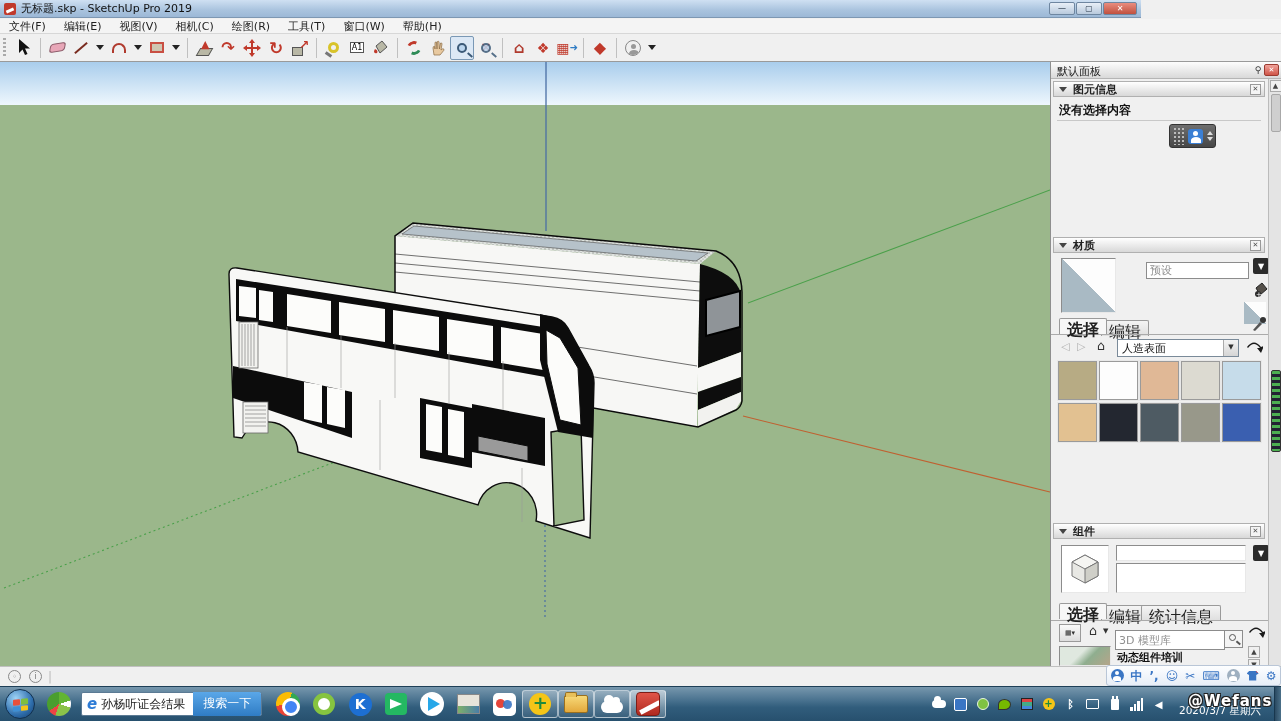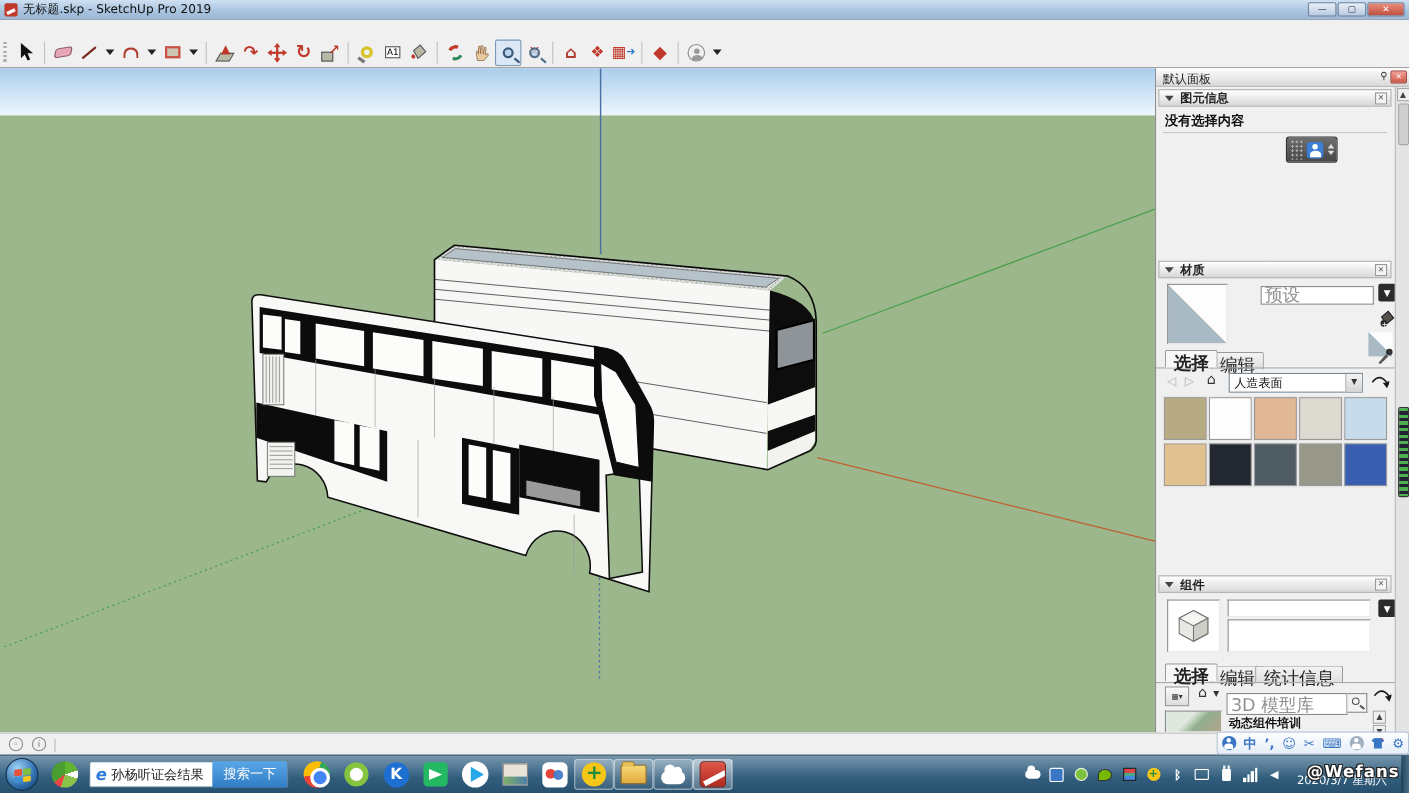--- a/index.html
+++ b/index.html
@@ -1,21 +1,21 @@
 <!DOCTYPE html>
 <html><head>
 <meta charset="utf-8">
 <style>
   *{margin:0;padding:0;box-sizing:border-box;font-family:"DejaVu Sans","Liberation Sans",sans-serif;}
   html,body{width:1281px;height:721px;overflow:hidden;background:#000;}
   .abs{position:absolute;}
   #app{position:relative;width:1281px;height:721px;background:#f0f0f0;}
 
   
-  #titlebar{left:0;top:0;width:1281px;height:18px;background:linear-gradient(#cfe0f2,#a9c3de 60%,#9cb8d6);border-bottom:1px solid #7d97b2;display:flex;align-items:center;padding-left:4px;}
+  #titlebar{left:0;top:0;width:1141px;height:18px;background:linear-gradient(#cfe0f2,#a9c3de 60%,#9cb8d6);border-bottom:1px solid #7d97b2;display:flex;align-items:center;padding-left:4px;}
   #titlebar .ttext{font-size:11px;color:#111;margin-left:5px;}
   .sk-logo{width:12px;height:12px;background:#c0392b;border-radius:2px;position:relative;}
   .sk-logo::after{content:"";position:absolute;left:2px;top:6px;width:8px;height:3px;background:#fff;transform:rotate(-25deg);}
   .winbtns{position:absolute;right:4px;top:2px;display:flex;gap:1px;}
   .wbtn{width:26px;height:13px;border:1px solid #6e86a0;border-radius:2px;background:linear-gradient(#e8eff7,#b9cadd);font-size:8px;line-height:11px;text-align:center;color:#234;}
   .wbtn.close{background:linear-gradient(#e98d7f,#c0503f);color:#fff;width:34px;}
 
   
   #menubar{left:0;top:19px;width:1281px;height:15px;background:#f4f4f4;border-bottom:1px solid #d7d7d7;display:flex;align-items:center;}
   #menubar span{font-size:11px;color:#222;padding:0 9px;}
@@ -64,21 +64,21 @@
   .sunken{border:1px solid #8c8c8c;border-right-color:#e8e8e8;border-bottom-color:#e8e8e8;background:#fff;}
   .tab{position:absolute;height:16px;font-size:16px;padding:1px 7px 0;border:1px solid #9a9a9a;border-bottom:none;background:linear-gradient(#f4f4f4,#dedede);color:#222;border-radius:2px 2px 0 0;}
   .tab.on{background:#f7f7f7;z-index:2;font-weight:bold;}
   .navarr{font-size:11px;color:#b0b0b0;}
   .homeic{font-size:13px;color:#333;}
   .combo{border:1px solid #7a8a99;background:#fff;font-size:11px;display:flex;align-items:center;height:18px;}
   .combo .cv{flex:1;padding-left:4px;color:#111;}
   .combo .cb{width:15px;height:16px;background:linear-gradient(#f4f4f4,#d5d5d5);border-left:1px solid #aaa;text-align:center;font-size:7px;line-height:15px;color:#333;}
   .msw{width:39px;height:39px;border:1px solid #9a9a9a;outline:1px solid #e8e8e8;}
   .scrollcol{left:217px;top:17px;width:14px;height:587px;background:#e4e4e4;border-left:1px solid #bbb;}
-  .fieldtxt{font-size:16px;border:1px solid #8c8c8c;background:#fff;padding:1px 3px;color:#222;width:100%;height:100%;}
+  .fieldtxt{font-size:11px;border:1px solid #8c8c8c;background:#fff;padding:1px 3px;color:#222;width:100%;height:100%;}
   .fieldtxt::placeholder{color:#909090;}
   .mini-ic{width:16px;height:16px;display:flex;align-items:center;justify-content:center;}
   .diagsw{background:linear-gradient(to bottom left,#fdfdfd 49.5%,#a9bac4 50%);}
   .upar{width:12px;height:12px;background:#f0f0f0;border:1px solid #aaa;font-size:7px;text-align:center;line-height:11px;color:#444;}
 
   
   #statusbar{left:0;top:666px;width:1281px;height:20px;background:#f0f0f0;border-top:1px solid #c0c0c0;display:flex;align-items:center;font-size:12px;color:#333;}
   .stic{width:13px;height:13px;border:1.5px solid #888;border-radius:50%;margin-left:8px;font-size:8px;line-height:11px;text-align:center;color:#777;}
 
   
@@ -152,20 +152,30 @@
   <div id="titlebar" class="abs">
     <div class="sk-logo"></div>
     <span class="ttext">无标题.skp - SketchUp Pro 2019</span>
     <div class="winbtns">
       <div class="wbtn">—</div>
       <div class="wbtn">▢</div>
       <div class="wbtn close">✕</div>
     </div>
   </div>
 
+  <div id="menubar" class="abs">
+    <span>文件(F)</span>
+    <span>编辑(E)</span>
+    <span>视图(V)</span>
+    <span>相机(C)</span>
+    <span>绘图(R)</span>
+    <span>工具(T)</span>
+    <span>窗口(W)</span>
+    <span>帮助(H)</span>
+  </div>
 
   <div id="toolbar" class="abs">
     <div class="grip"></div>
     <div class="tb">
       <svg width="14" height="17">
           <polygon points="2,0 2,14 5.5,10.5 8,16 10.5,15 8,9.5 13,9.5" fill="#111"></polygon>
         </svg>
     </div>
     <div class="tsep"></div>
     <div class="tb">

